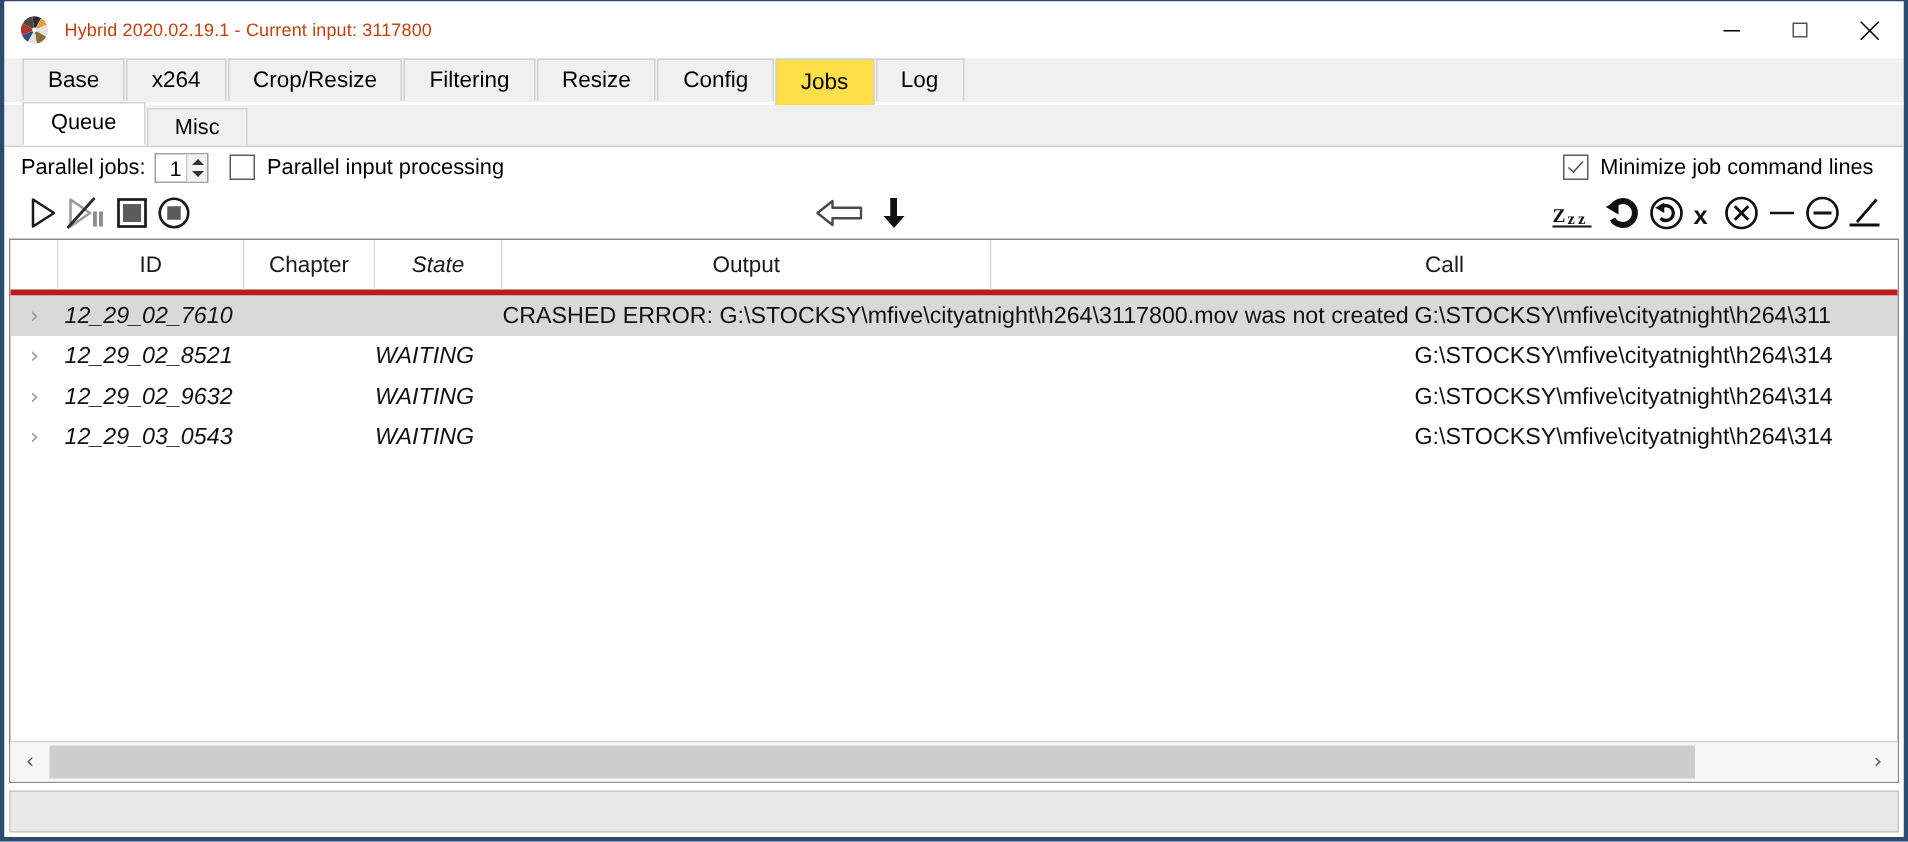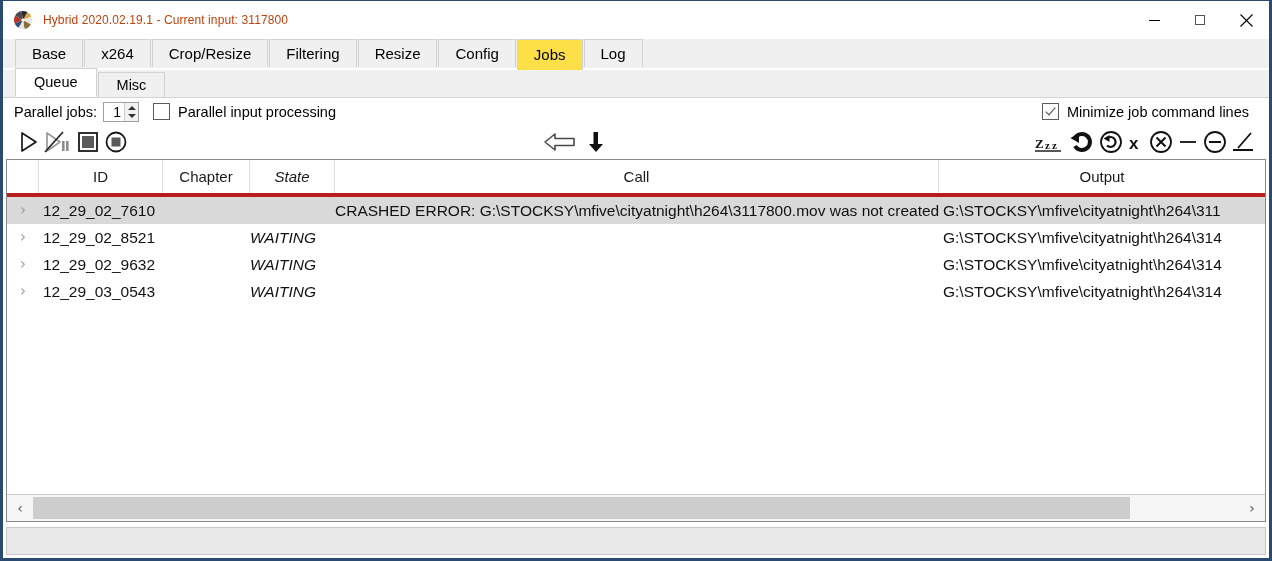--- a/index.html
+++ b/index.html
@@ -324,21 +324,21 @@
     display: flex;
     align-items: center;
   }
   .td.c-expand { justify-content: center; }
   .chevron {
     color: #9a9a9a;
     font-size: 15px;
     line-height: 1;
     font-family: "DejaVu Sans", sans-serif;
   }
-  .td.c-id { padding-left: 4px; }
+  .td.c-id { padding-left: 4px; font-style: italic; }
   .td.c-call { padding-left: 0; }
   .td.c-out { padding-left: 4px; }
 
   
   .hscroll {
     height: 26px;
     flex: none;
     border-top: 1px solid #cfcfcf;
     background: #f6f6f6;
     display: flex;
@@ -550,22 +550,22 @@
 
     </div>
 
     <div class="tablewrap">
 
       <div class="thead">
         <div class="th c-expand"></div>
         <div class="th c-id">ID</div>
         <div class="th c-prog">Chapter</div>
         <div class="th c-state">State</div>
+        <div class="th c-out">Output</div>
         <div class="th c-call">Call</div>
-        <div class="th c-out">Output</div>
       </div>
 
       <div class="tbody">
 
         <div class="trow selected">
           <div class="td c-expand">
             <span class="chevron">›</span>
           </div>
           <div class="td c-id">12_29_02_7610</div>
           <div class="td c-prog"></div>

